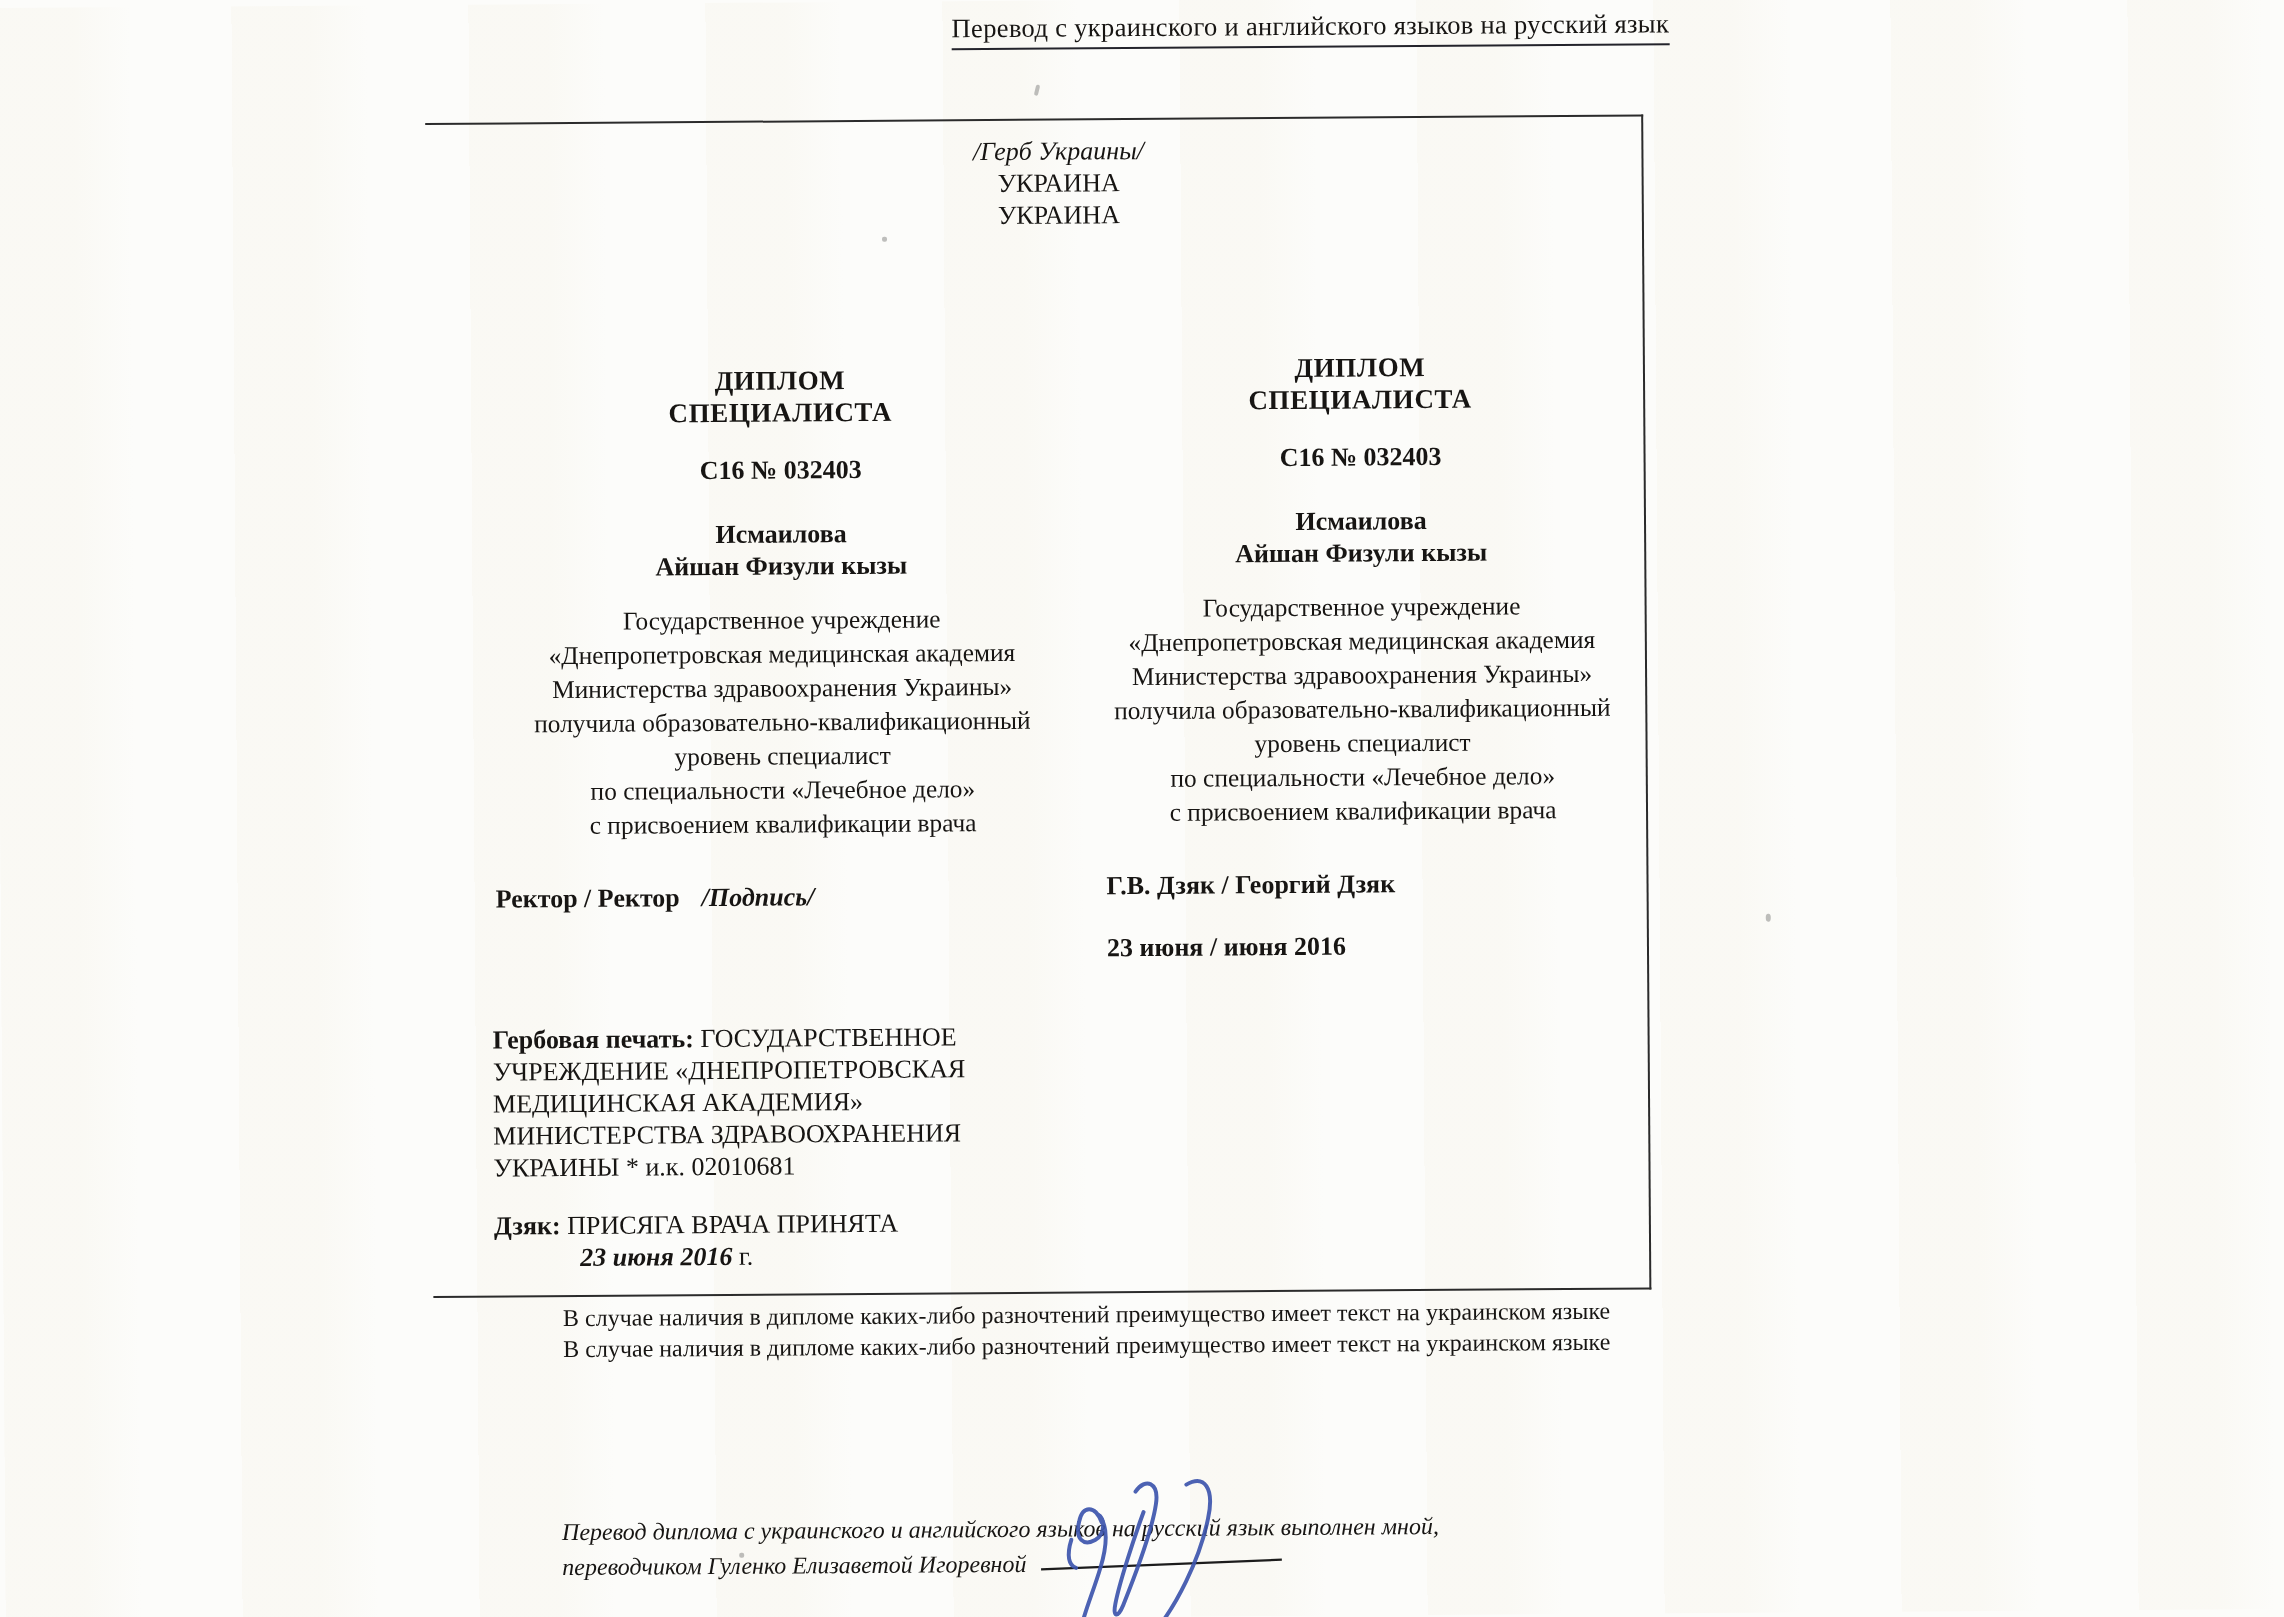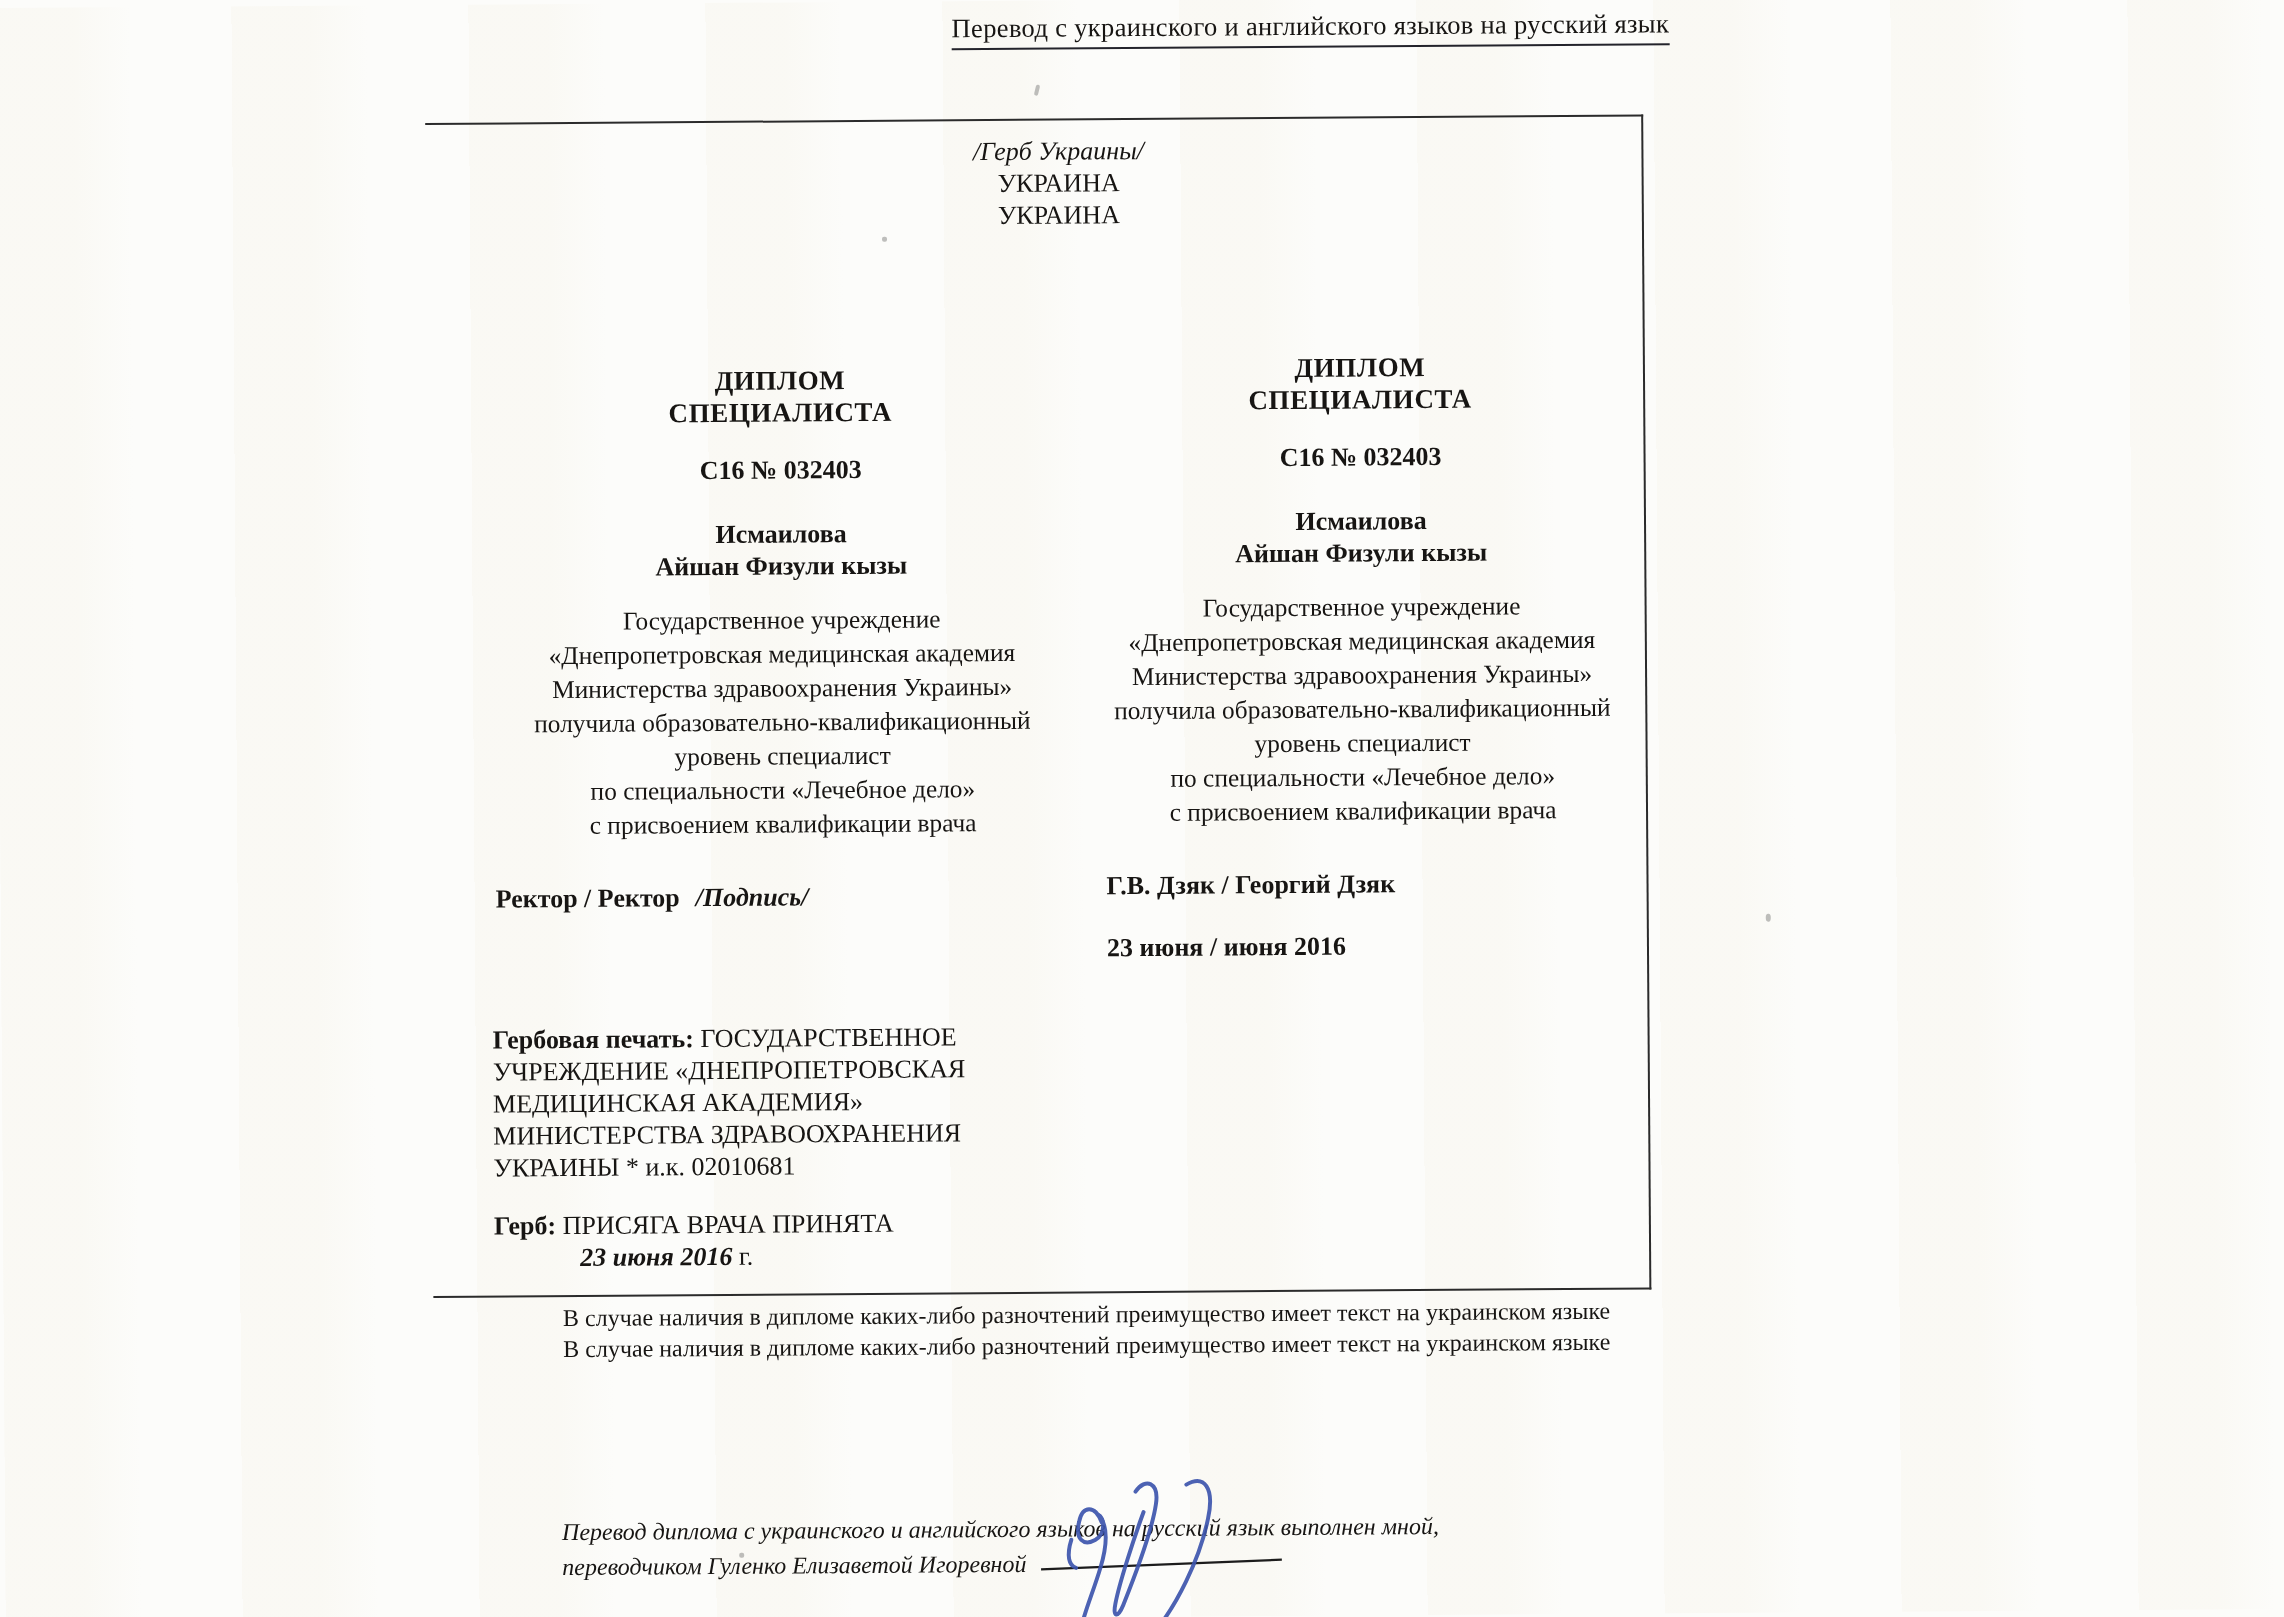--- a/index.html
+++ b/index.html
@@ -50,21 +50,21 @@
   .col { width: 526px; }
   .col-left  { left: 520px; }
   .col-right { left: 1100px; }
 
   .doc-title  { font-size: 27px; line-height: 32px; font-weight: 700; letter-spacing: 0.6px; }
   .doc-serial { font-size: 26px; font-weight: 700; }
   .doc-holder { font-size: 26px; line-height: 32px; font-weight: 700; }
   .doc-body   { font-size: 25.4px; line-height: 34px; }
 
   .rector-line { left: 495px;  top: 880px; font-size: 26px; }
-  .rector-line .sig-note { margin-left: 16px; }
+  .rector-line .sig-note { margin-left: 22px; }
   .signer-line { left: 1106px; top: 871px; font-size: 26px; font-weight: 700; }
   .date-line   { left: 1106px; top: 933px; font-size: 26px; font-weight: 700; }
 
   .seal-block  { left: 491px; top: 1020px; width: 554px; font-size: 26px; line-height: 32px; }
   .stamp-line1 { left: 491px; top: 1207px; font-size: 26px; }
   .stamp-line2 { left: 577px; top: 1239px; font-size: 26px; }
 
   .disclaimer-block {
     left: 509px; top: 1299px; width: 1148px;
     font-size: 24px; line-height: 30.5px;
@@ -131,21 +131,21 @@
 
   <div class="abs seal-block">
     <div><span class="b">Гербовая печать:</span><span> ГОСУДАРСТВЕННОЕ</span></div>
     <div class="preline">УЧРЕЖДЕНИЕ «ДНЕПРОПЕТРОВСКАЯ
 МЕДИЦИНСКАЯ АКАДЕМИЯ»
 МИНИСТЕРСТВА ЗДРАВООХРАНЕНИЯ
 УКРАИНЫ * и.к. 02010681</div>
   </div>
 
   <div class="abs stamp-line1">
-    <span class="b">Герб:</span><span> ПРИСЯГА ВРАЧА ПРИНЯТА</span>
+    <span class="b">Дзяк:</span><span> ПРИСЯГА ВРАЧА ПРИНЯТА</span>
   </div>
   <div class="abs stamp-line2">
     <span class="b i">23 июня 2016</span><span> г.</span>
   </div>
 
   <div class="abs disclaimer-block">
     <div>В случае наличия в дипломе каких-либо разночтений преимущество имеет текст на украинском языке</div>
     <div>В случае наличия в дипломе каких-либо разночтений преимущество имеет текст на украинском языке</div>
   </div>
 

